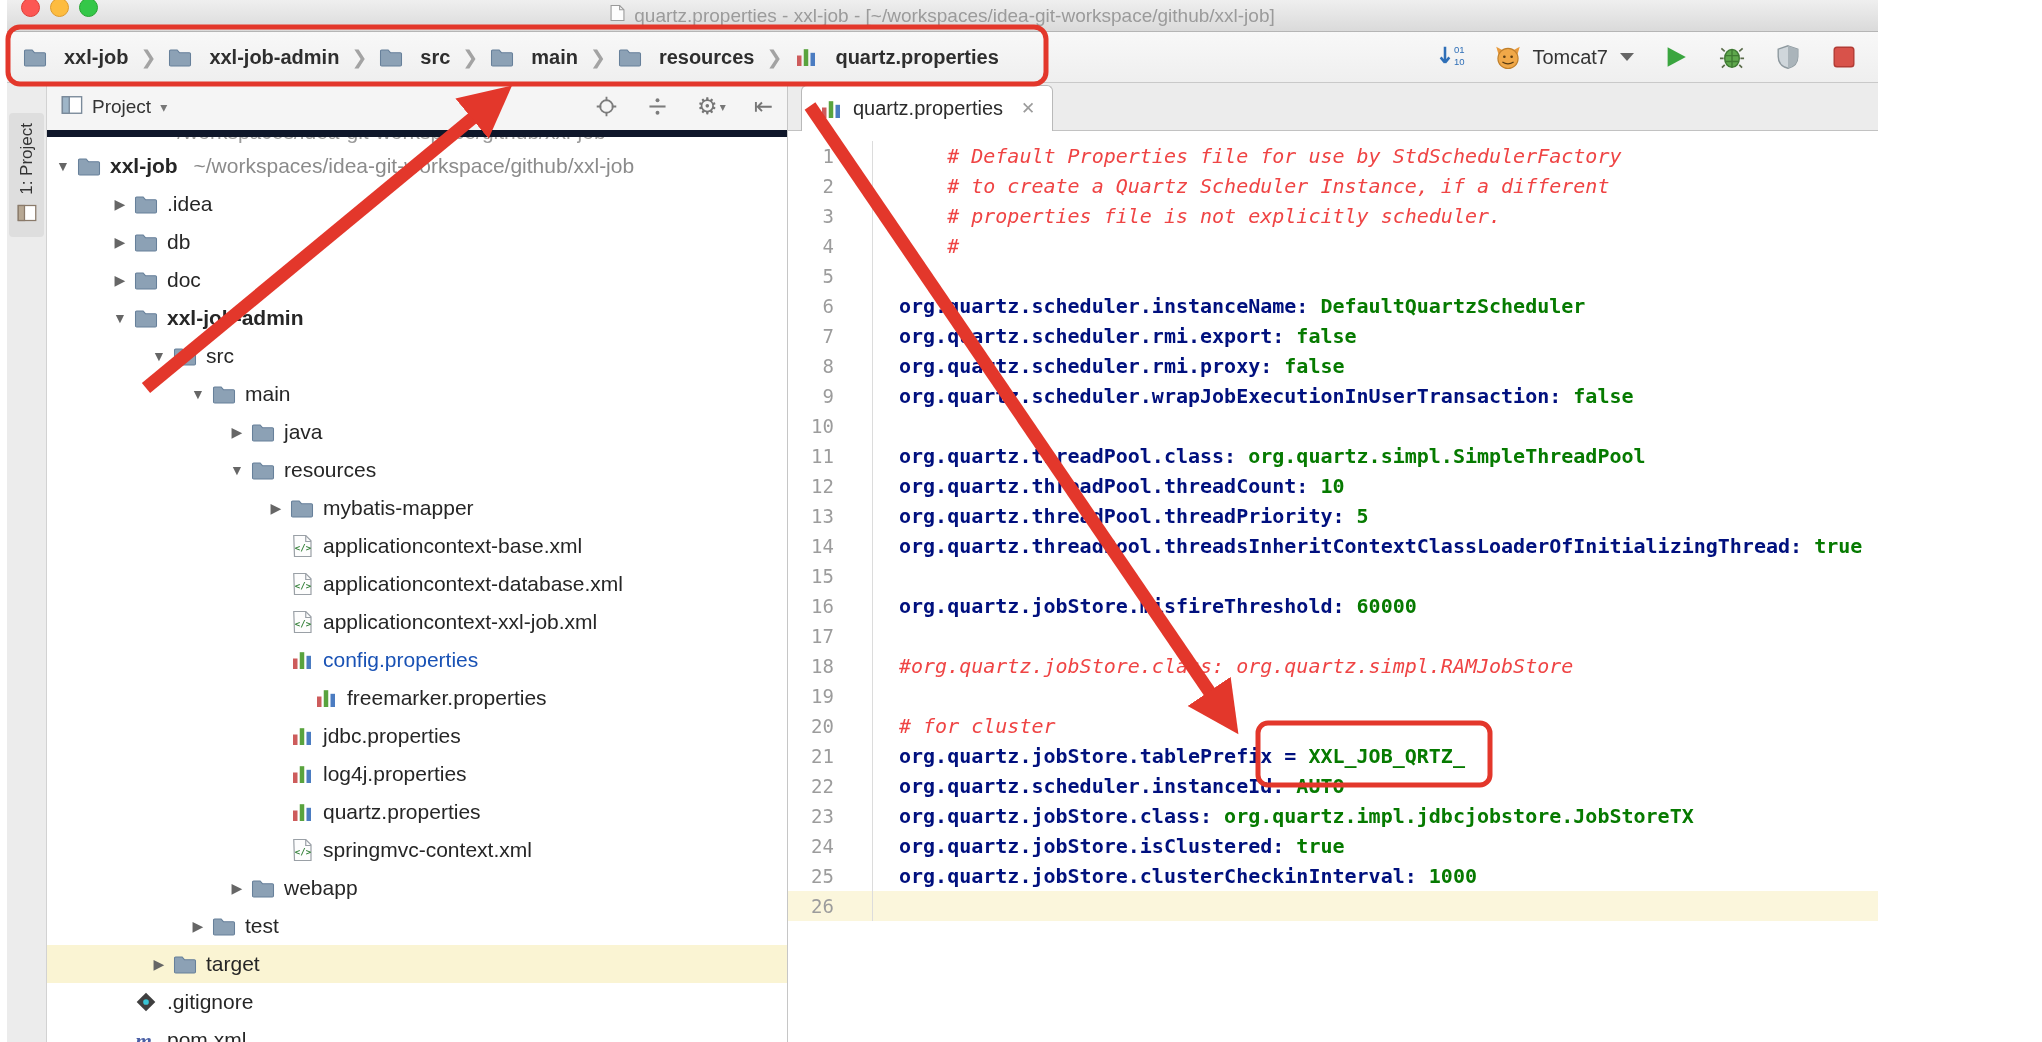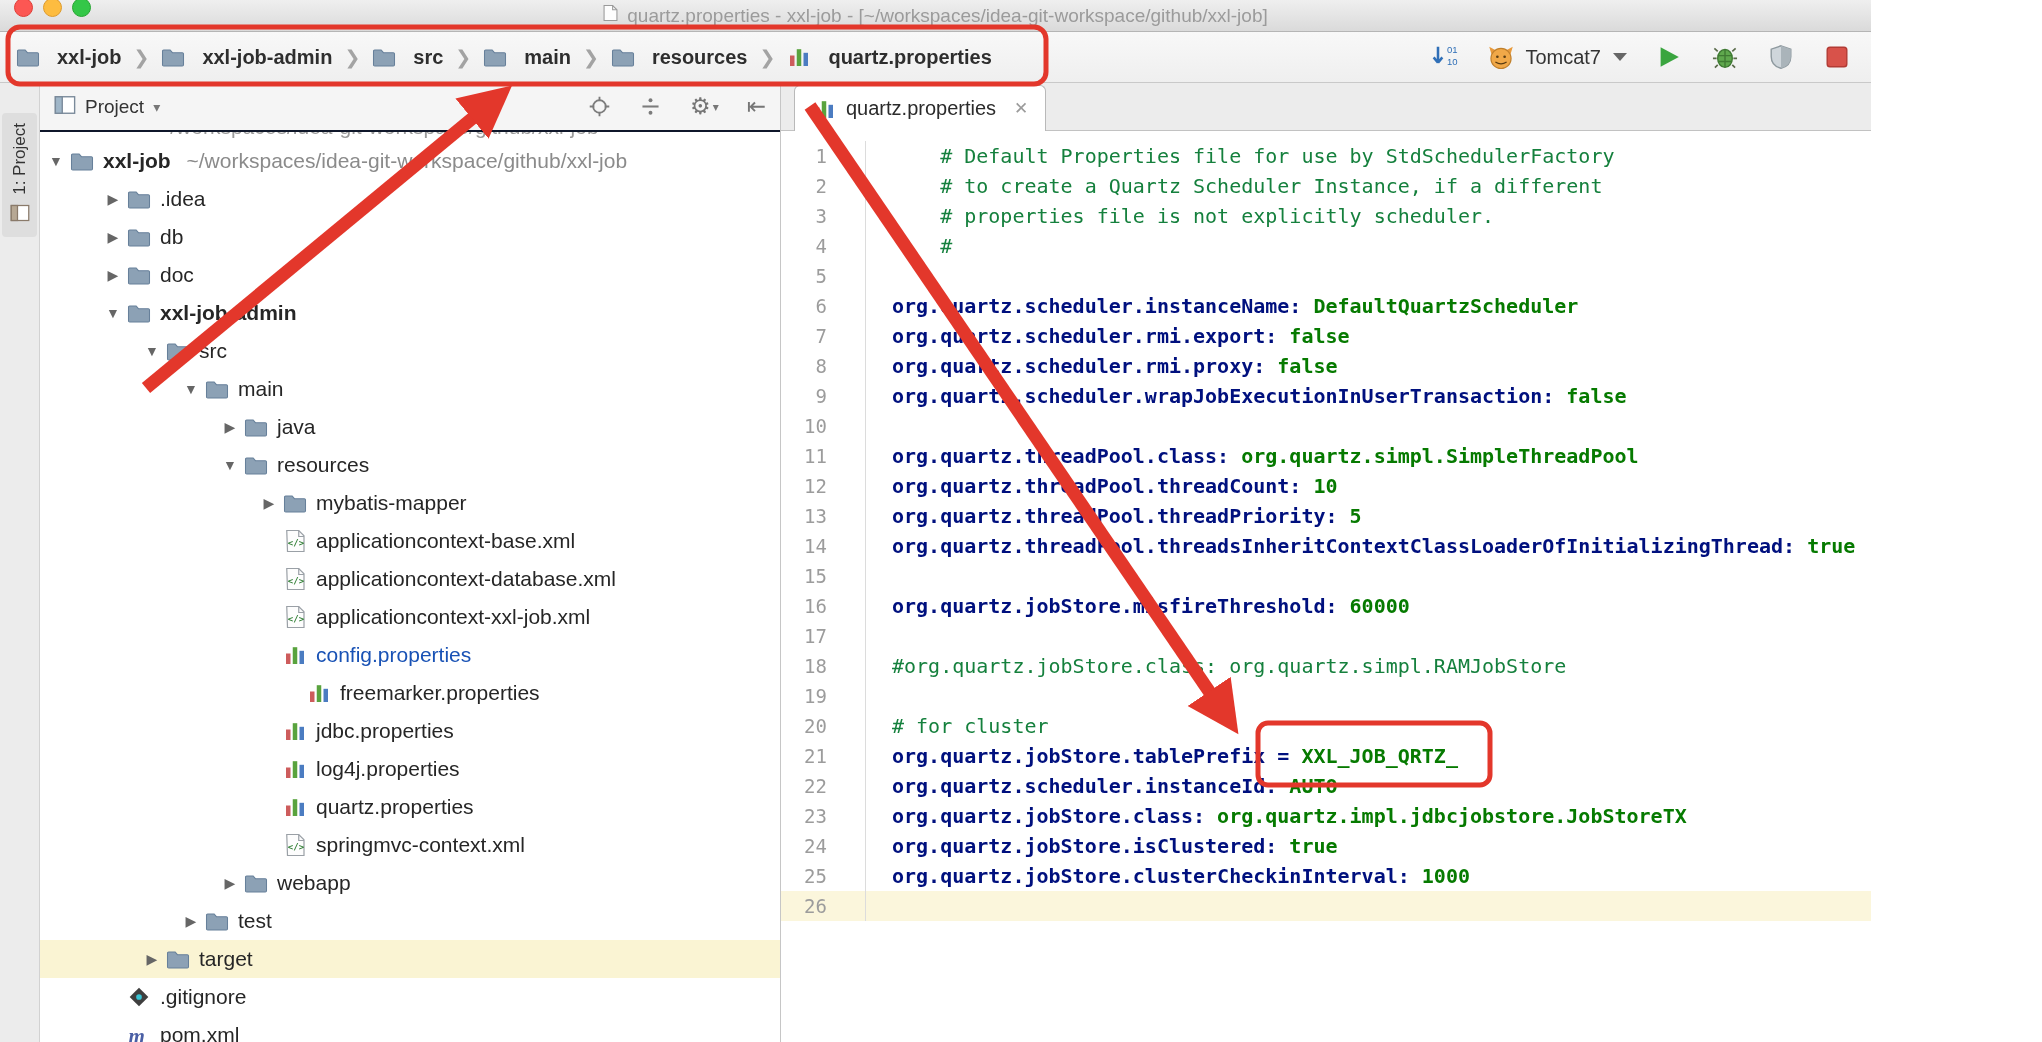--- a/index.html
+++ b/index.html
@@ -1,18 +1,18 @@
 <!DOCTYPE html>
 <html><head>
 <meta charset="utf-8">
 <style>
   html,body{margin:0;padding:0;}
   body{width:2042px;height:1042px;overflow:hidden;background:#fff;
        font-family:"Liberation Sans",sans-serif;position:relative;}
-  #app{width:1871px;height:1042px;display:flex;flex-direction:column;}
+  #app{width:1871px;height:1042px;display:flex;flex-direction:column;padding-left:7px;}
 
   
   .titlebar{height:31px;flex:none;background:linear-gradient(#efefef,#dadada);
     border-bottom:1px solid #b5b5b5;position:relative;display:flex;align-items:center;justify-content:center;}
   .lights{position:absolute;left:14px;top:-2px;display:flex;gap:10px;}
   .light{width:17px;height:17px;border-radius:50%;}
   .light.red{background:#fc5753;border:1px solid #df3e37;}
   .light.yellow{background:#fdbc40;border:1px solid #de9b2d;}
   .light.green{background:#34c748;border:1px solid #27a532;}
   .title-text{display:flex;align-items:center;gap:9px;color:#9b9b9b;font-size:19px;white-space:nowrap;}
@@ -36,21 +36,21 @@
   
   .main{flex:1;display:flex;min-height:0;}
   .stripe{width:39px;flex:none;background:#ececec;border-right:1px solid #d2d2d2;position:relative;}
   .stripe-tab{position:absolute;top:30px;left:2px;width:35px;background:#dedede;border-radius:4px;
     display:flex;flex-direction:column;align-items:center;gap:8px;padding:10px 0;}
   .vtext{writing-mode:vertical-rl;transform:rotate(180deg);font-size:17px;color:#333;white-space:nowrap;}
   .stripe-tab svg{width:20px;height:20px;}
 
   .project-panel{width:740px;flex:none;background:#fff;border-right:1px solid #c6c6c6;
     display:flex;flex-direction:column;min-height:0;overflow:hidden;}
-  .panel-header{height:47px;flex:none;background:#f5f5f5;border-bottom:2px solid #0f172a;
+  .panel-header{height:47px;flex:none;background:#f5f5f5;border-bottom:7px solid #0f172a;
     display:flex;align-items:center;gap:9px;padding:0 14px;}
   .panel-header svg{width:22px;height:22px;}
   .ph-title{font-size:19px;color:#333;}
   .ph-dd{color:#777;font-size:14px;}
   .ph-actions{margin-left:auto;display:flex;align-items:center;gap:28px;}
   .ph-actions .act{display:inline-flex;align-items:center;color:#767676;font-size:23px;cursor:default;}
   .ph-actions svg{width:23px;height:23px;}
   .mini-arrow{font-size:12px;color:#777;margin-left:2px;}
 
   .tree{flex:1;min-height:0;overflow:hidden;font-size:21px;color:#262626;position:relative;}
@@ -75,21 +75,21 @@
   .tab .ticon{margin-right:0;}
   .tab-close{color:#9b9b9b;font-size:17px;margin-left:8px;cursor:default;}
 
   .editor{flex:1;min-height:0;overflow:hidden;padding-top:10px;
     font-family:"DejaVu Sans Mono",monospace;font-size:20px;}
   .eline{display:flex;height:30px;line-height:30px;white-space:pre;}
   .eline.caret{background:#fbf6dc;}
   .gutter{width:85px;flex:none;box-sizing:border-box;border-right:1px solid #dcdcdc;
     color:#9c9c9c;font-size:19px;text-align:right;padding-right:38px;}
   .codeline{padding-left:26px;}
-  .c-comment{color:#15803d;}
+  .c-comment{color:#ef4444;font-style:italic;}
   .c-key{color:#00107e;font-weight:600;}
   .c-value{color:#067a00;font-weight:700;}
 
   
   #overlay{position:absolute;inset:0;width:2042px;height:1042px;pointer-events:none;z-index:50;}
 </style>
 </head>
 <body>
 
 <div id="app">

